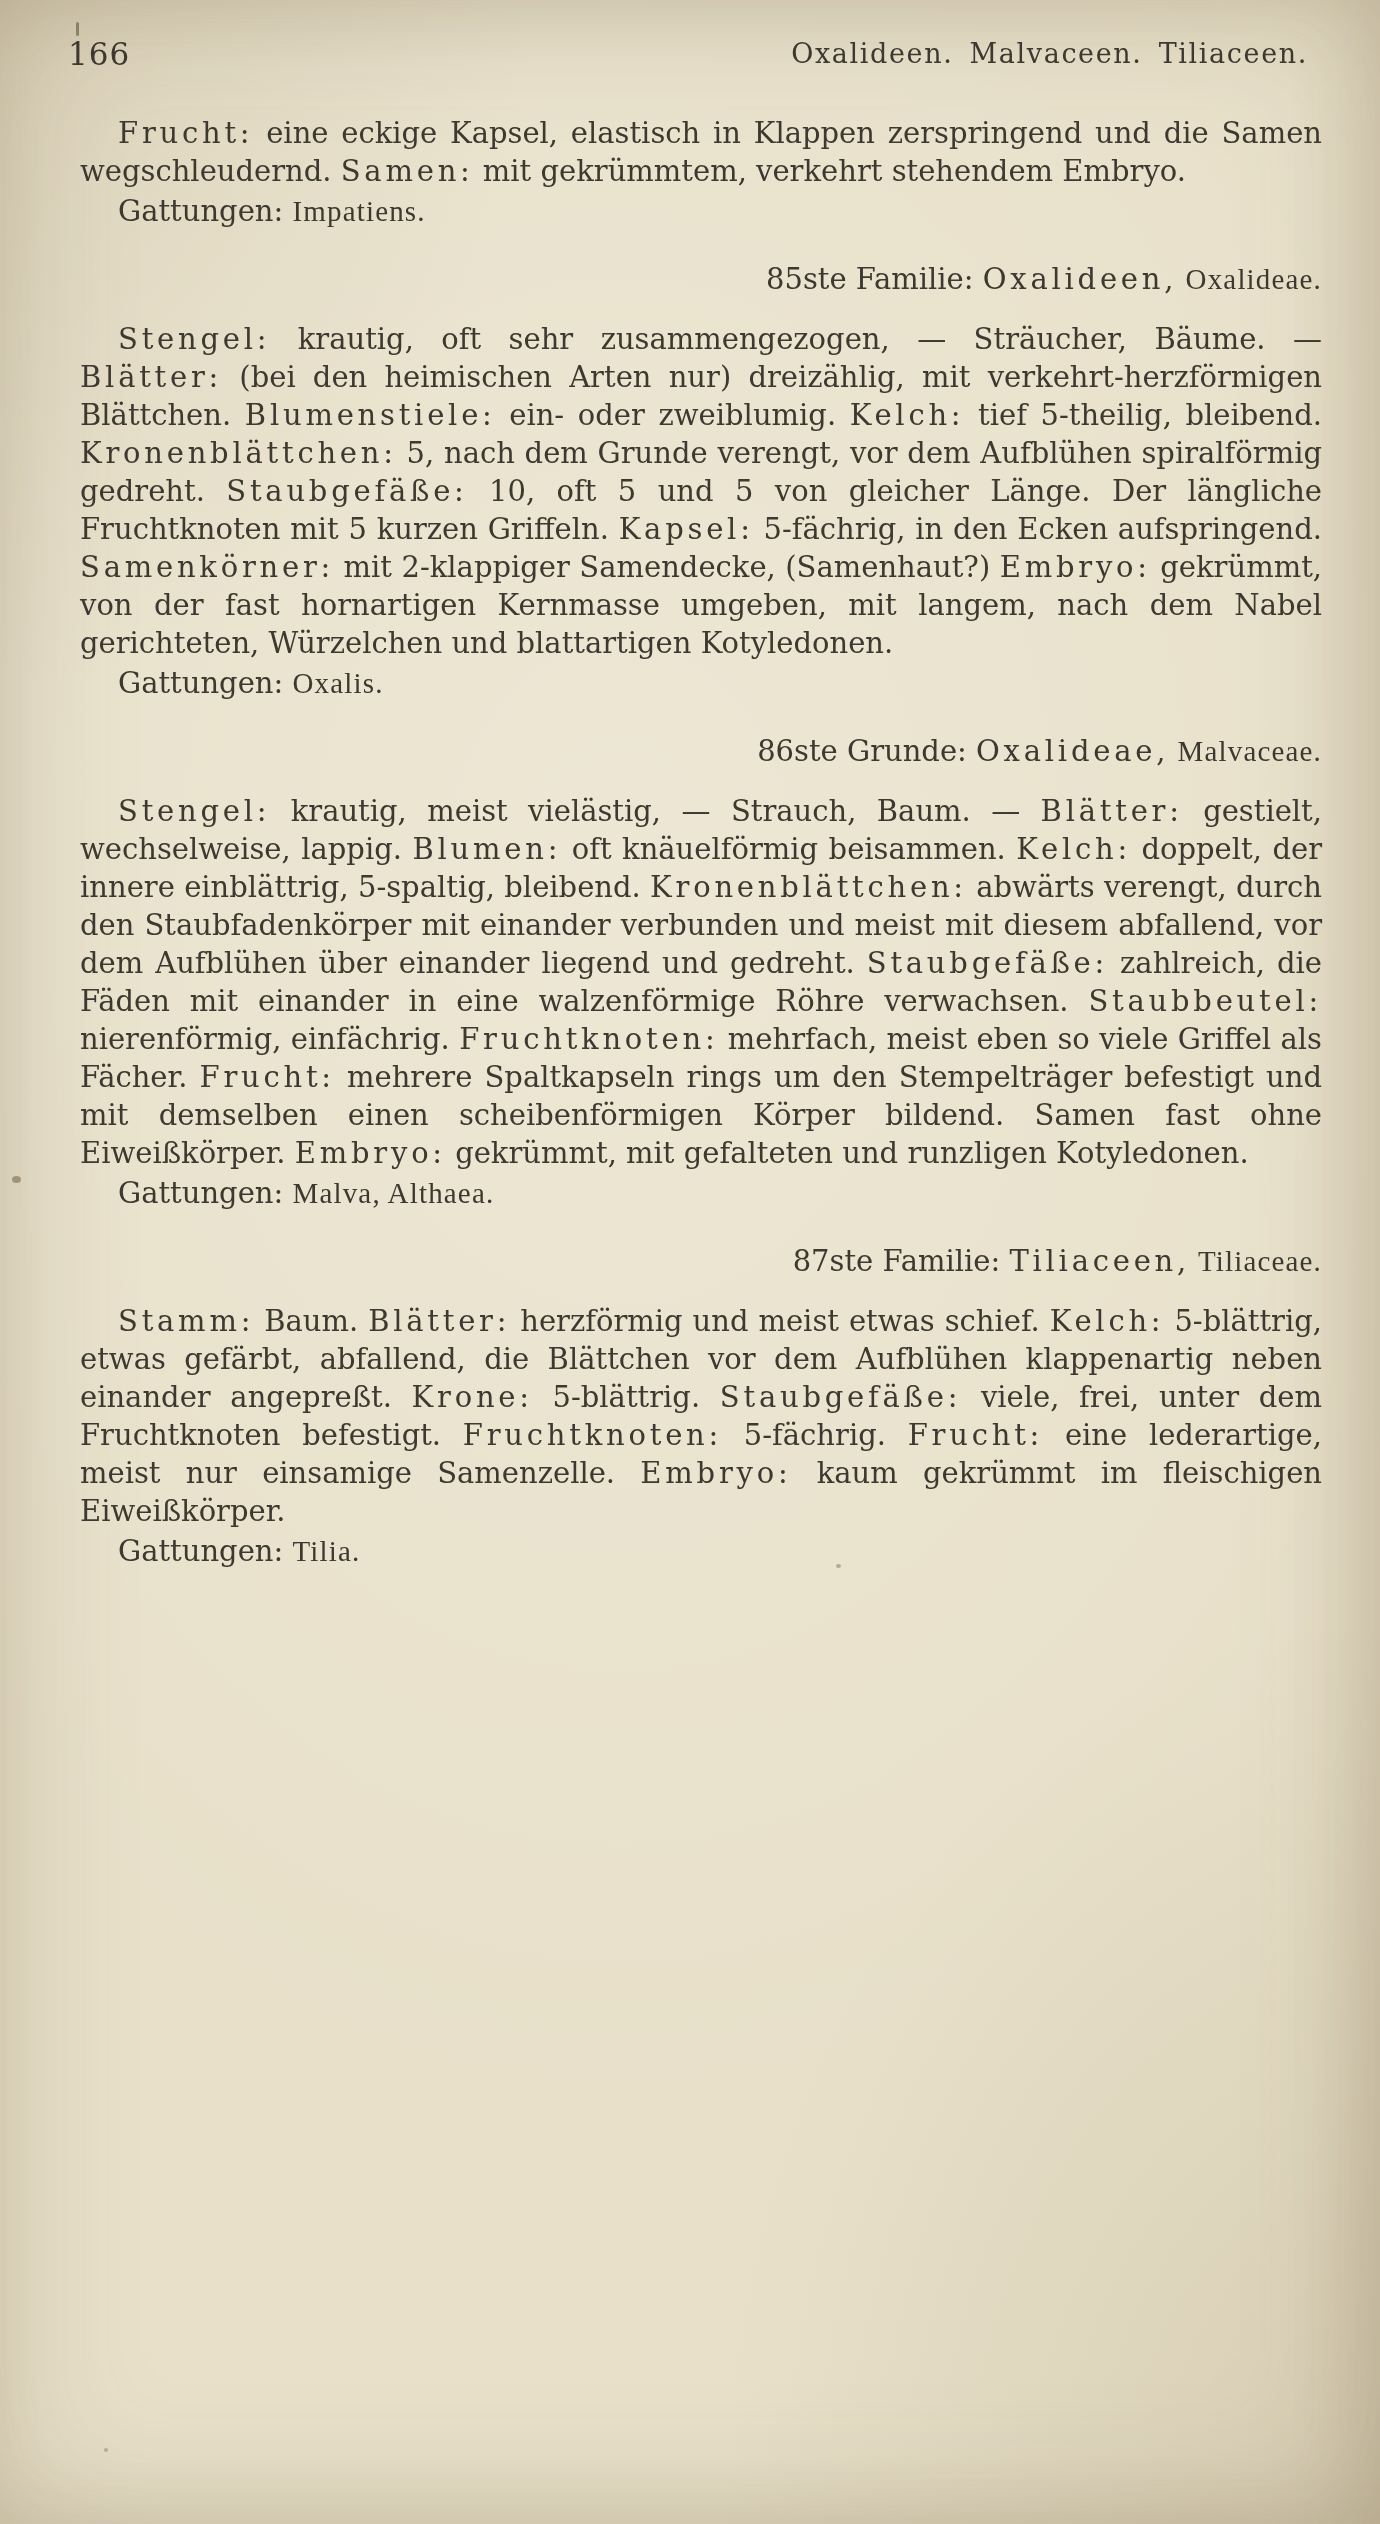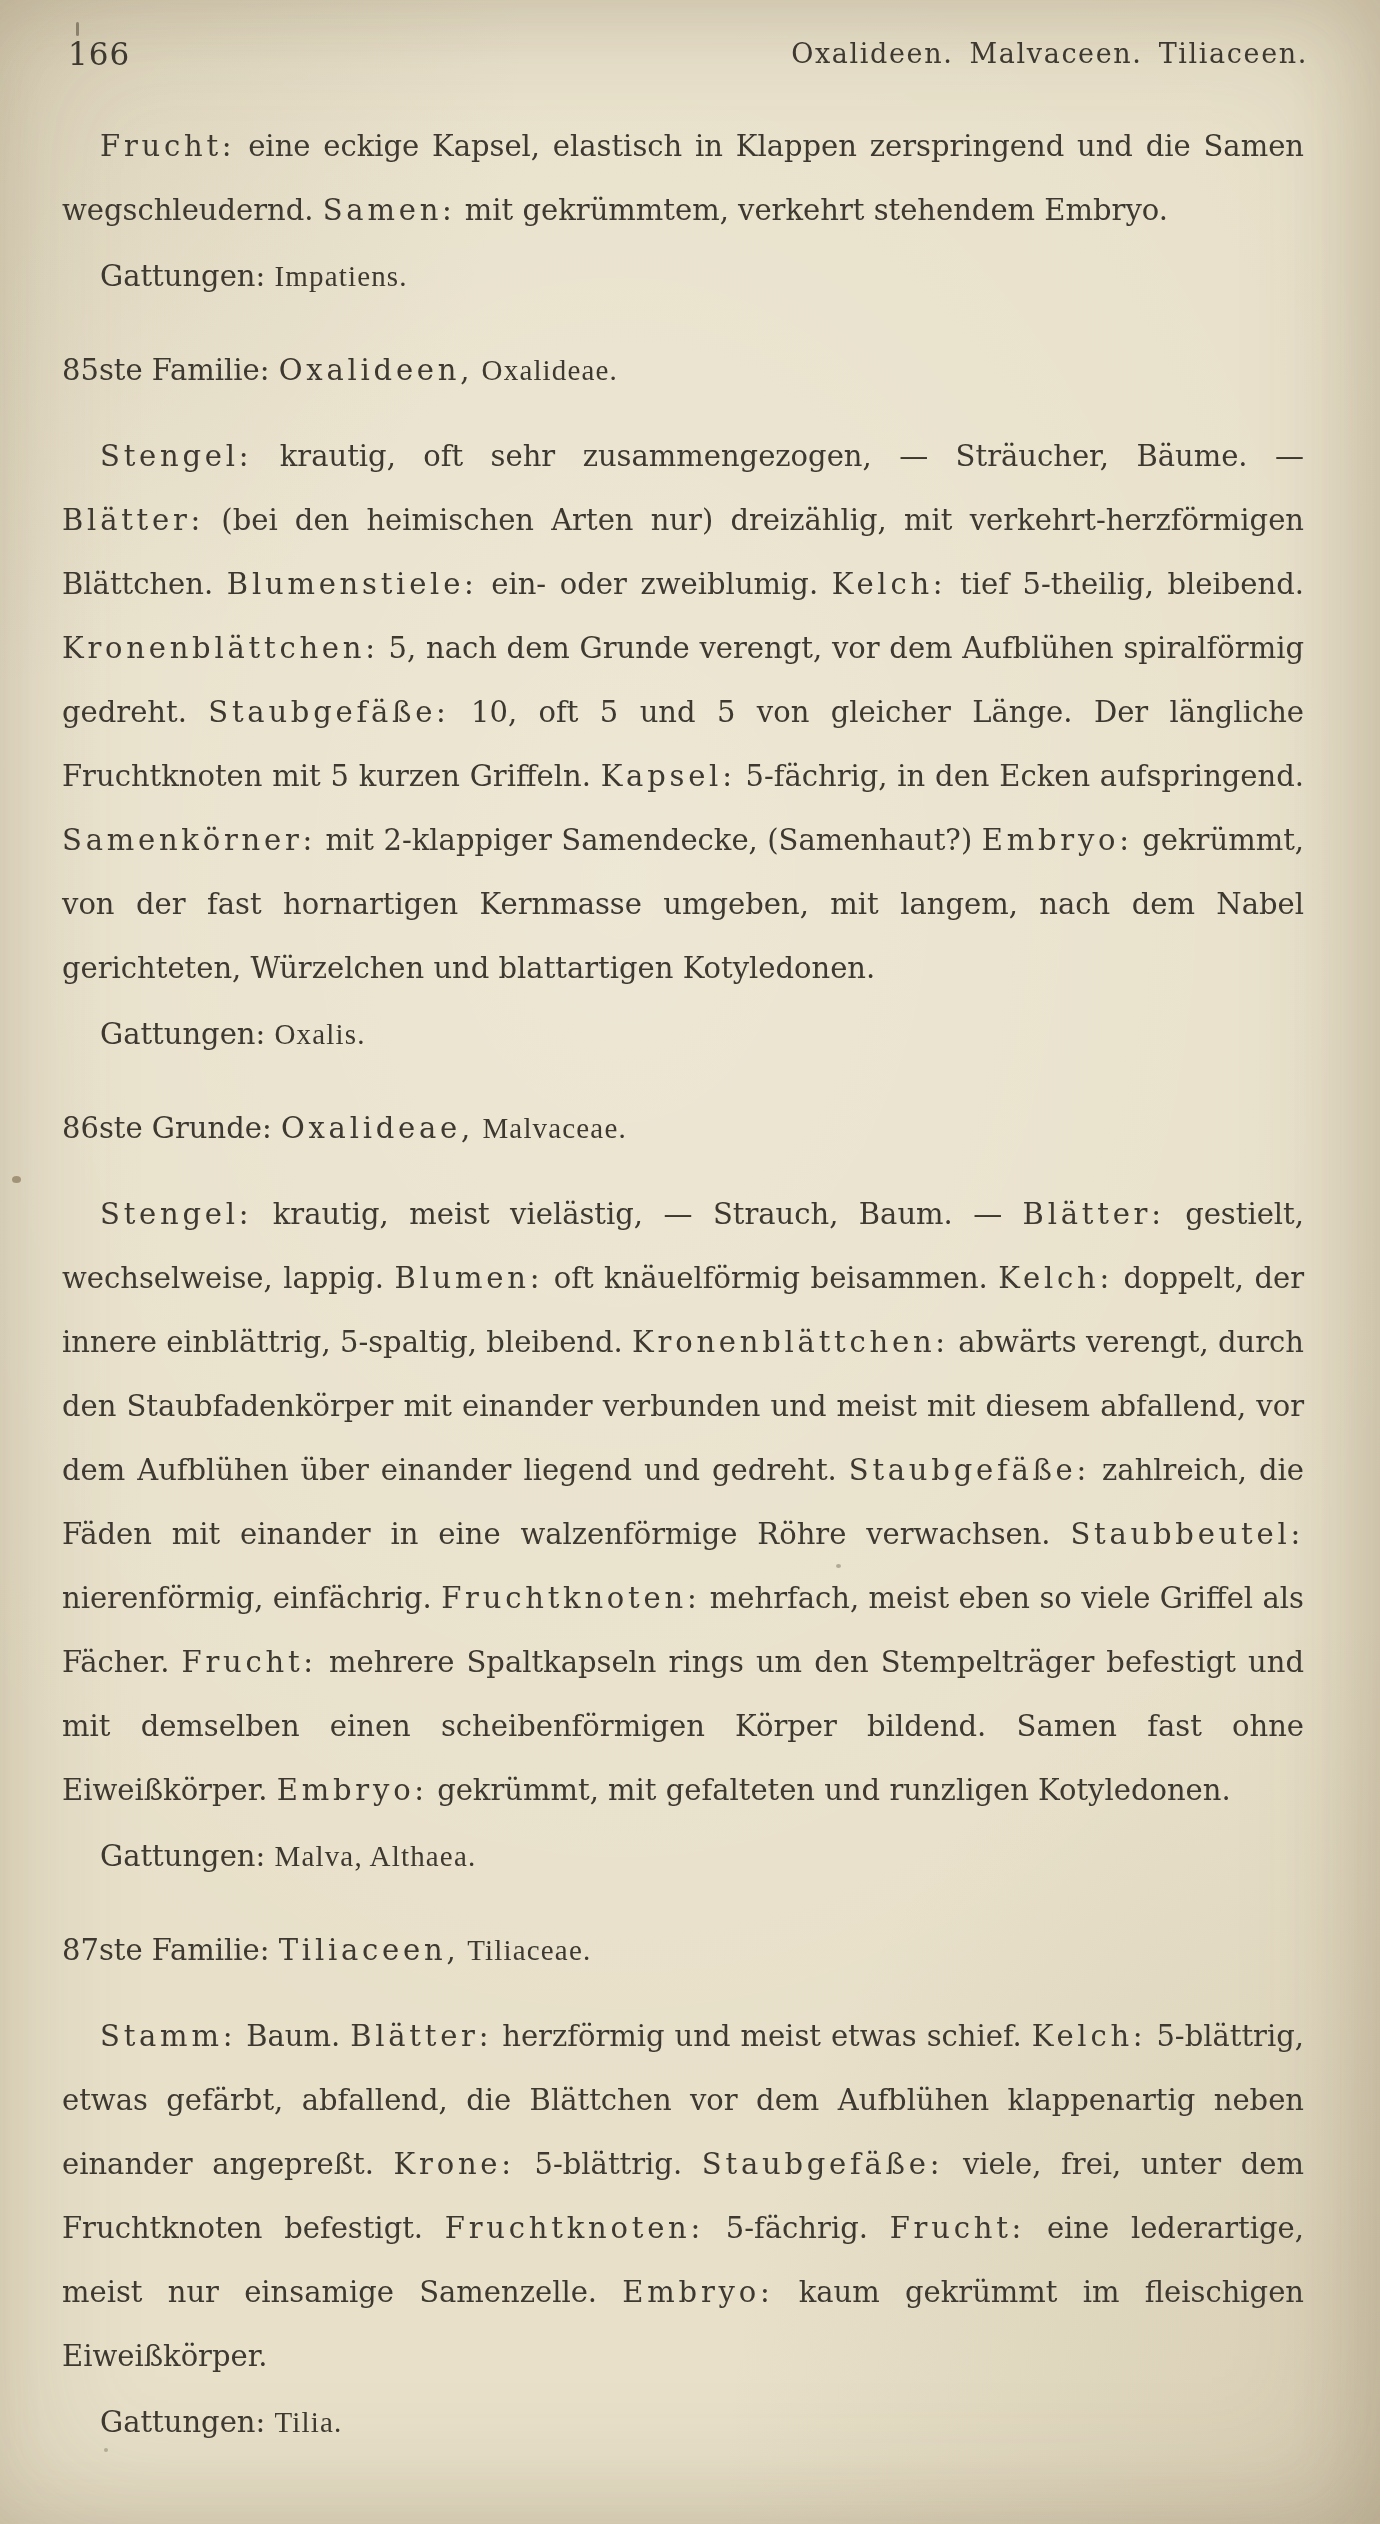--- a/index.html
+++ b/index.html
@@ -37,31 +37,31 @@
   .running{
     display:block;
     text-align:right;
     font-size:27px;
     letter-spacing:0.06em;
     padding-top:2px;
     word-spacing:6px;
   }
   main.body-text{
     position:absolute;
-    top:112px;left:62px;width:1242px;
+    top:112px;left:80px;width:1242px;
     font-size:29px;
-    line-height:64px;
+    line-height:38px;
     text-align:justify;
     text-rendering:optimizeLegibility;
   }
   .block{margin:0;}
   .block.para{text-indent:38px;margin:2px 0 2px;}
   .block.genus{margin:2px 0 8px 38px;text-align:left;text-indent:0;}
   .block.heading{
-    text-align:left;
+    text-align:right;
     text-indent:0;
     margin:30px 0 22px;
   }
   .run-normal{}
   .run-sperr{letter-spacing:0.13em;}
   .run-latin{
     font-family:Liberation Serif, serif;
     letter-spacing:0.04em;
   }
   .speck{

